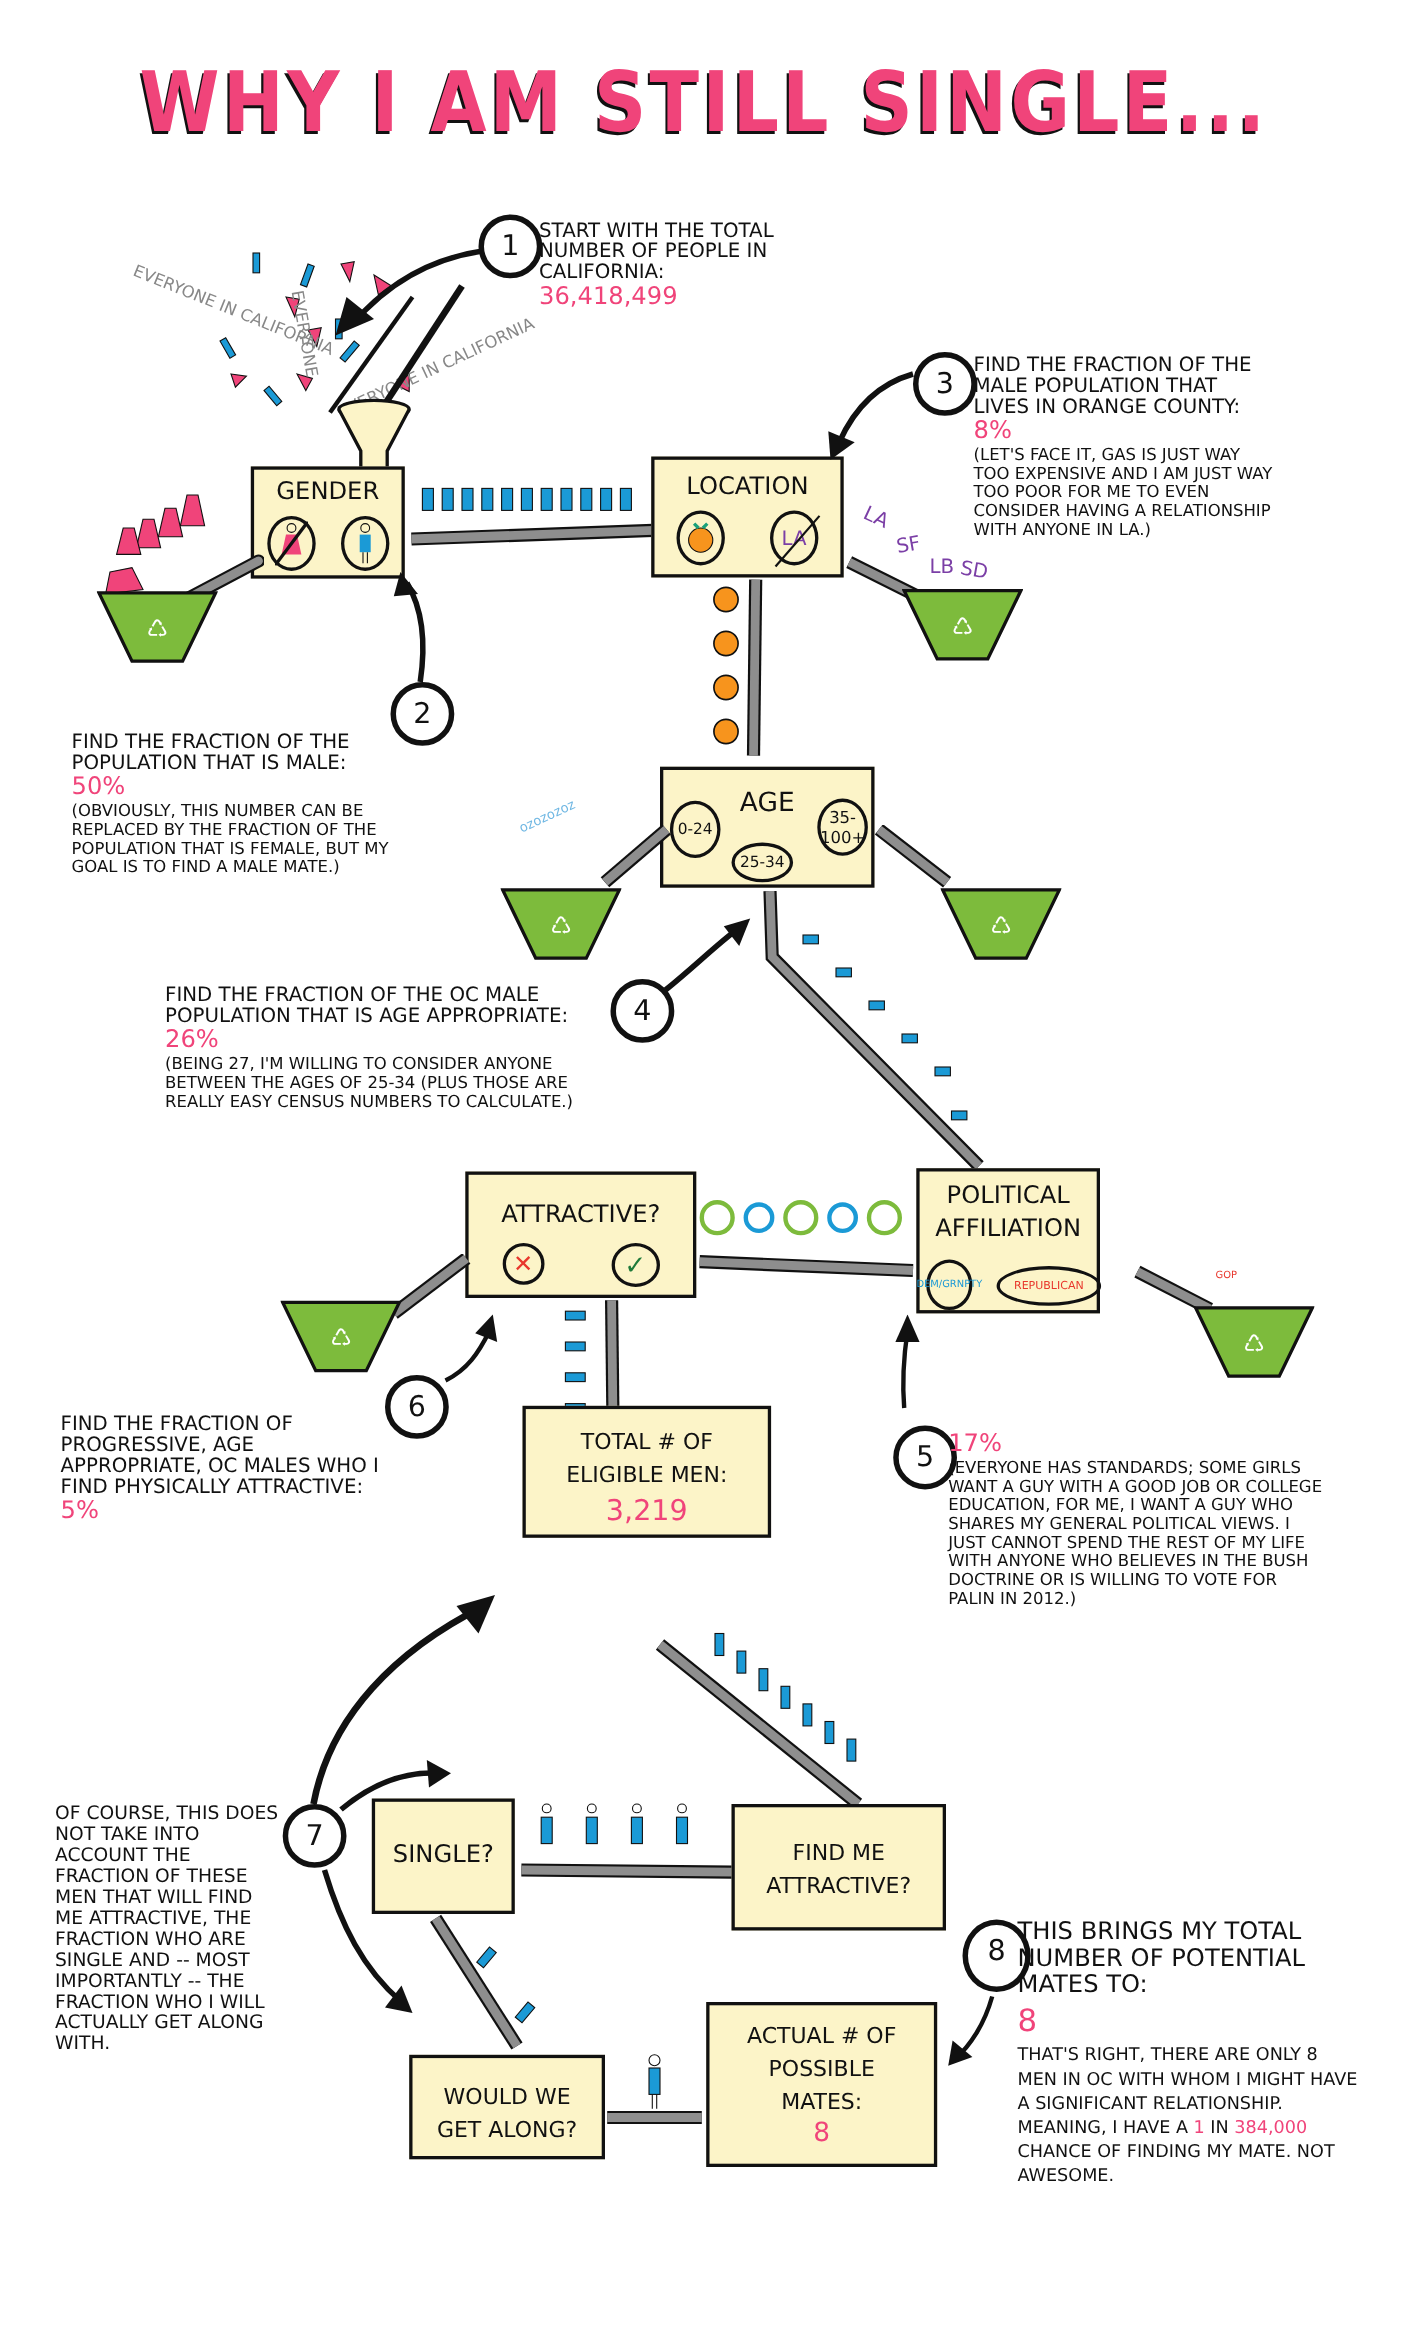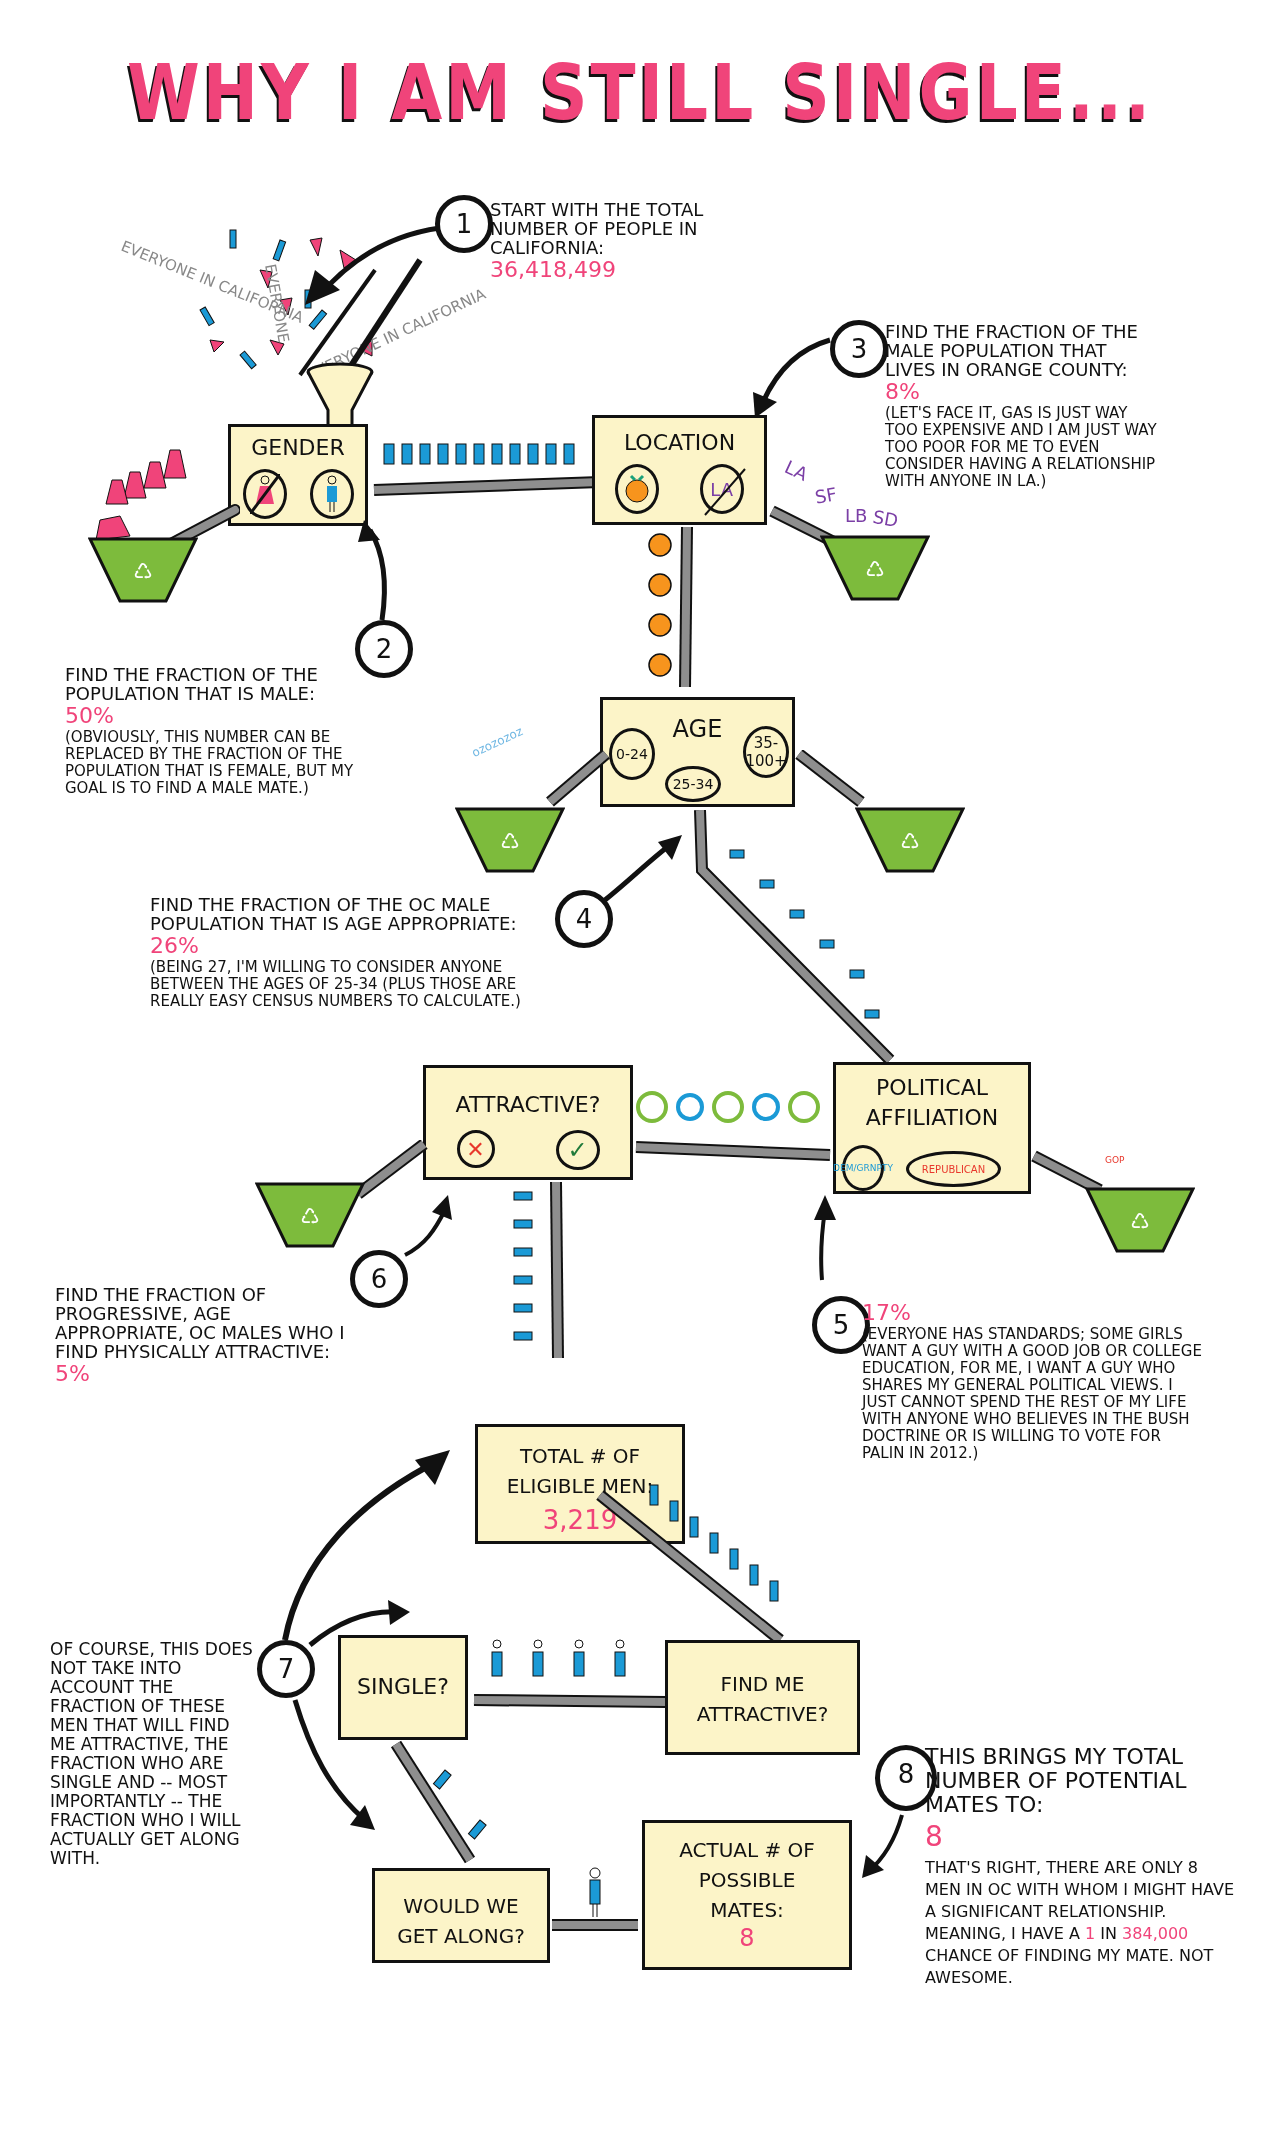--- a/index.html
+++ b/index.html
@@ -235,21 +235,21 @@
 <svg class="abs" style="left:600px;top:830px" width="90" height="80">
   <path d="M5,70 C30,50 50,30 70,15" stroke="#111" stroke-width="5" fill="none"></path>
   <polygon points="82,5 72,30 58,12" fill="#111"></polygon>
 </svg>
 <div class="abs note" style="left:150px;top:895px;width:410px">
   <div class="head">FIND THE FRACTION OF THE OC MALE POPULATION THAT IS AGE APPROPRIATE:</div>
   <div class="num">26%</div>
   <div>(BEING 27, I'M WILLING TO CONSIDER ANYONE BETWEEN THE AGES OF 25-34 (PLUS THOSE ARE REALLY EASY CENSUS NUMBERS TO CALCULATE.)</div>
 </div>
 
-<div class="abs box" style="left:833px;top:1062px;width:198px;height:132px">
+<div class="abs box" style="left:833px;top:1062px;width:167px;height:132px">
   <div class="lbl" style="margin-top:8px;font-size:22px">POLITICAL</div>
   <div class="lbl" style="font-size:22px">AFFILIATION</div>
   <div class="circ abs" style="left:6px;top:80px;width:42px;height:46px;font-size:9px;color:#1b9ad6">
       <span>DEM/GRNPTY</span>
     </div>
   <div class="circ abs" style="left:70px;top:86px;width:95px;height:36px;font-size:10px;color:#e8372c">
       <span>REPUBLICAN</span>
     </div>
 </div>
 <svg class="abs" style="left:1030px;top:1150px" width="80" height="50">
@@ -316,21 +316,21 @@
 <div class="abs step" style="left:812px;top:1296px">5</div>
 <svg class="abs" style="left:800px;top:1195px" width="50" height="90">
   <path d="M22,85 C20,60 22,35 25,15" stroke="#111" stroke-width="4" fill="none"></path>
   <polygon points="25,0 36,25 14,25" fill="#111"></polygon>
 </svg>
 <div class="abs note" style="left:862px;top:1300px;width:340px">
   <div class="num">17%</div>
   <div>(EVERYONE HAS STANDARDS; SOME GIRLS WANT A GUY WITH A GOOD JOB OR COLLEGE EDUCATION, FOR ME, I WANT A GUY WHO SHARES MY GENERAL POLITICAL VIEWS. I JUST CANNOT SPEND THE REST OF MY LIFE WITH ANYONE WHO BELIEVES IN THE BUSH DOCTRINE OR IS WILLING TO VOTE FOR PALIN IN 2012.)</div>
 </div>
 
-<div class="abs box" style="left:475px;top:1424px;width:210px;height:120px">
+<div class="abs box" style="left:475px;top:1278px;width:226px;height:120px">
   <div class="lbl" style="margin-top:14px;font-size:20px">TOTAL # OF</div>
   <div class="lbl" style="font-size:20px">ELIGIBLE MEN:</div>
   <div class="num" style="font-size:26px;margin-top:6px">3,219</div>
 </div>
 
 <svg class="abs" style="left:590px;top:1475px" width="220" height="170">
   <path d="M10,20 L190,165" stroke="#111" stroke-width="12"></path>
     <path d="M10,20 L190,165" stroke="#8e8e8e" stroke-width="8"></path>
   <g fill="#1b9ad6" stroke="#111">
     <rect x="60" y="10" width="8" height="20"></rect>

